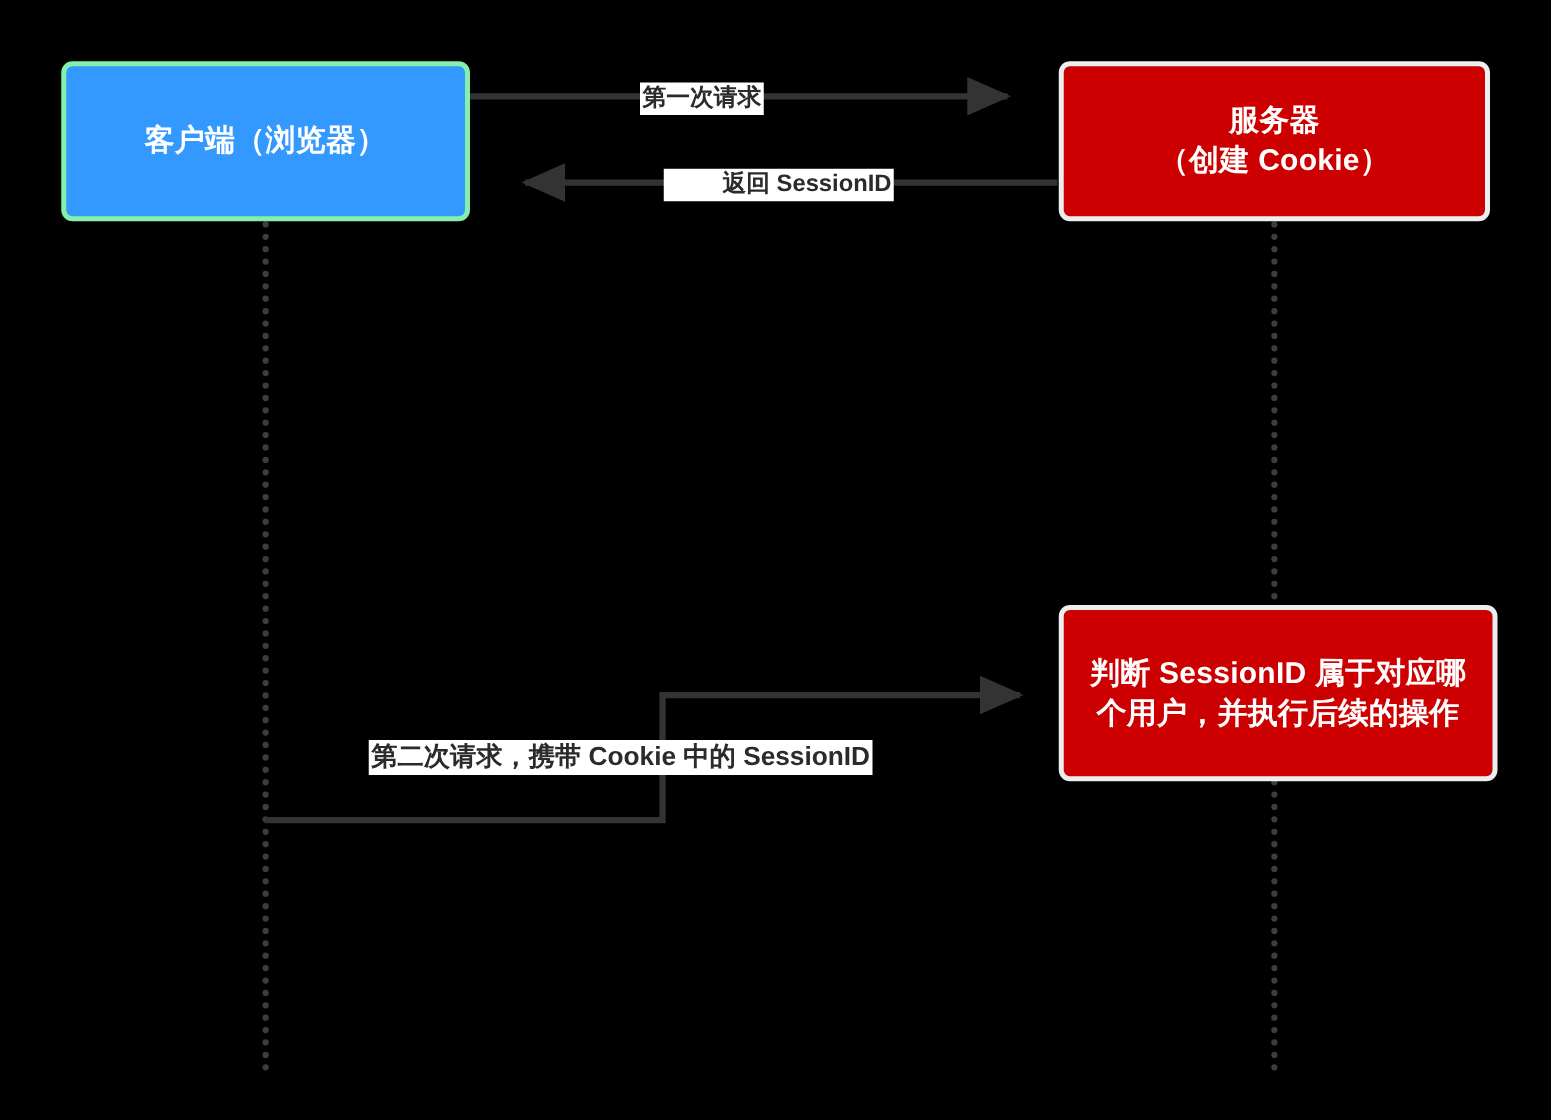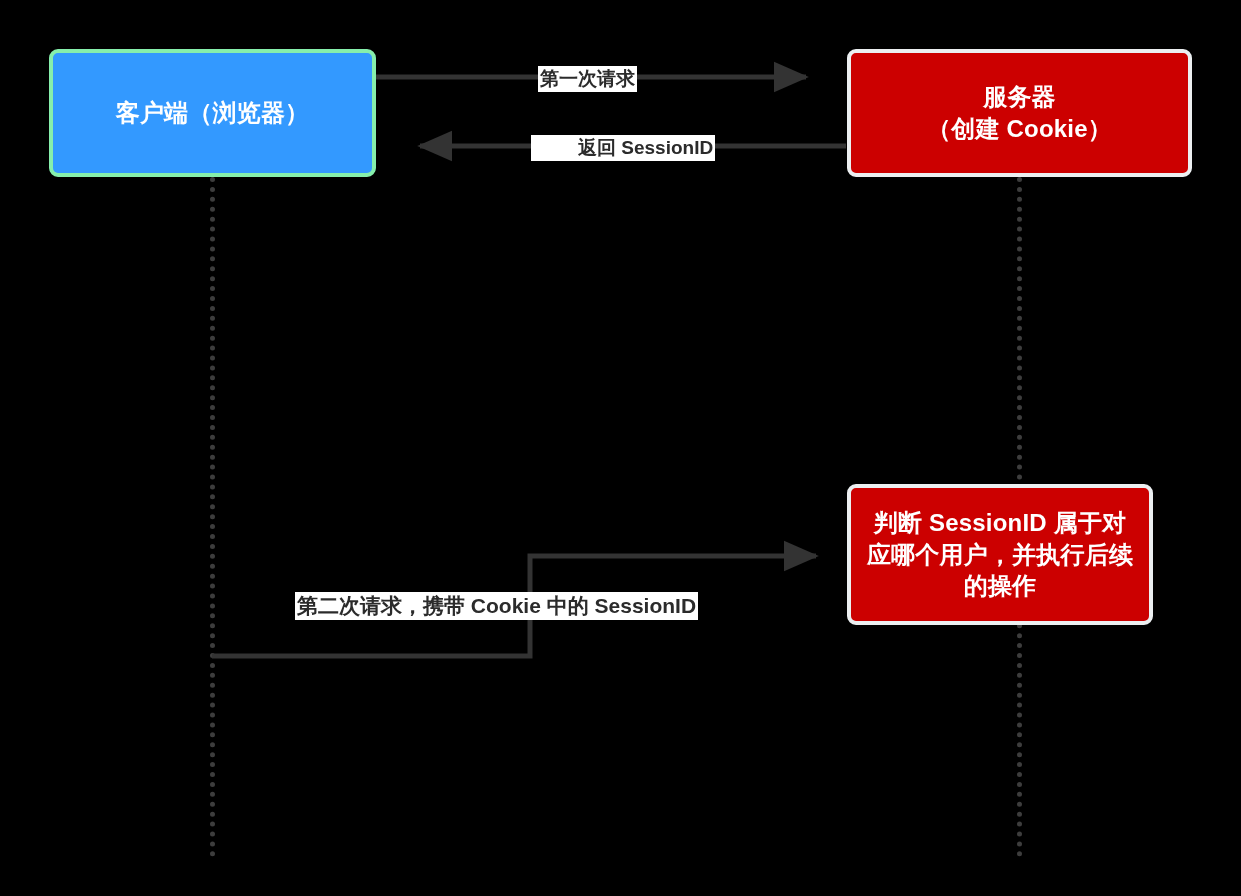--- a/index.html
+++ b/index.html
@@ -46,21 +46,21 @@
     top: 49px;
     width: 345px;
     height: 128px;
     background: #cc0000;
     border: 4px solid #eceff1;
     font-size: 24px;
   }
   .node-verify {
     left: 847px;
     top: 484px;
-    width: 306px;
+    width: 351px;
     height: 141px;
     background: #cc0000;
     border: 4px solid #eceff1;
     font-size: 24px;
     padding: 0 14px;
   }
   .node-label {
     white-space: pre-line;
     display: block;
   }
@@ -94,21 +94,21 @@
     background: #ffffff;
     color: #2b2b2b;
     font-weight: bold;
     font-size: 19px;
     line-height: 1.15;
     padding: 2px 2px;
     white-space: nowrap;
     z-index: 5;
   }
   .label-first-request {
-    left: 538px;
+    left: 512px;
     top: 66px;
     text-align: center;
   }
   .label-return-sessionid {
     left: 531px;
     top: 135px;
     padding-left: 47px;
   }
   .label-second-request {
     left: 295px;

